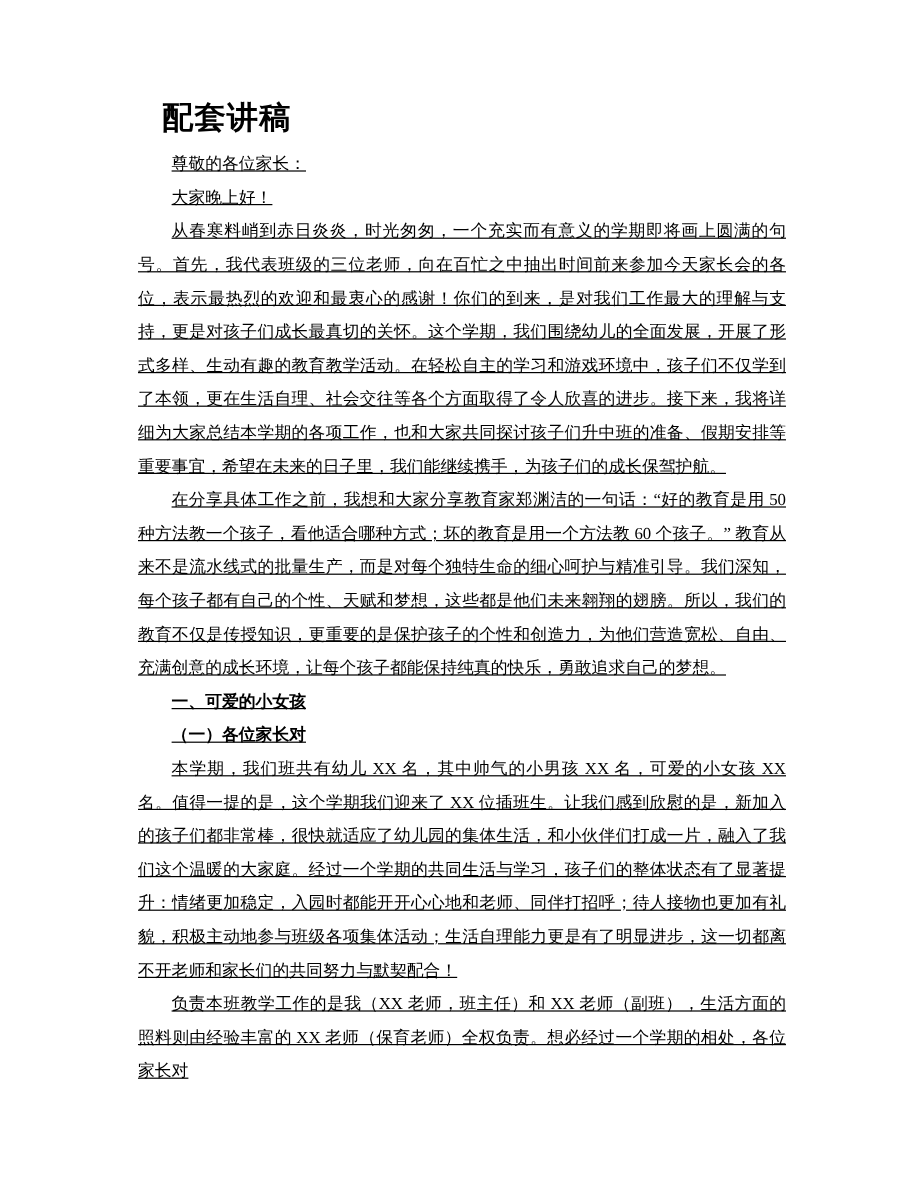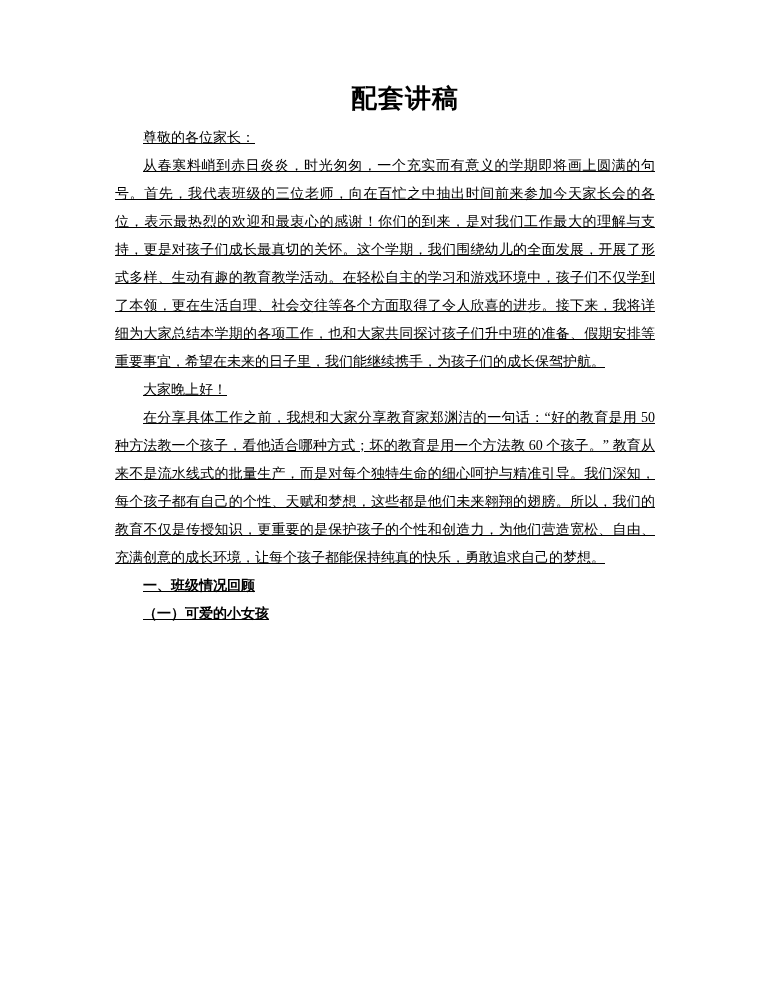--- a/index.html
+++ b/index.html
@@ -19,21 +19,21 @@
   .doc-content {
     position: absolute;
     left: 115px;
     top: 82px;
     width: 540px;
   }
   .doc-title {
     font-size: 26px;
     font-weight: bold;
     line-height: 34px;
-    text-align: center;
+    text-align: left;
     margin: 0 0 8px 0;
     position: relative;
     left: 20px;
     letter-spacing: 1px;
   }
   .para, .heading {
     font-size: 14px;
     line-height: 28px;
     margin: 0;
     text-align: justify;
@@ -47,26 +47,28 @@
 </style>
 </head>
 <body>
 
 <div class="page">
   <div class="doc-content">
     <h1 class="doc-title">配套讲稿</h1>
 
     <p class="para">尊敬的各位家长：</p>
 
+    <p class="para">大家晚上好！</p>
+
     <p class="para">从春寒料峭到赤日炎炎，时光匆匆，一个充实而有意义的学期即将画上圆满的句号。首先，我代表班级的三位老师，向在百忙之中抽出时间前来参加今天家长会的各位，表示最热烈的欢迎和最衷心的感谢！你们的到来，是对我们工作最大的理解与支持，更是对孩子们成长最真切的关怀。这个学期，我们围绕幼儿的全面发展，开展了形式多样、生动有趣的教育教学活动。在轻松自主的学习和游戏环境中，孩子们不仅学到了本领，更在生活自理、社会交往等各个方面取得了令人欣喜的进步。接下来，我将详细为大家总结本学期的各项工作，也和大家共同探讨孩子们升中班的准备、假期安排等重要事宜，希望在未来的日子里，我们能继续携手，为孩子们的成长保驾护航。</p>
-
-    <p class="para">大家晚上好！</p>
 
     <p class="para">在分享具体工作之前，我想和大家分享教育家郑渊洁的一句话：“好的教育是用 50 种方法教一个孩子，看他适合哪种方式；坏的教育是用一个方法教 60 个孩子。” 教育从来不是流水线式的批量生产，而是对每个独特生命的细心呵护与精准引导。我们深知，每个孩子都有自己的个性、天赋和梦想，这些都是他们未来翱翔的翅膀。所以，我们的教育不仅是传授知识，更重要的是保护孩子的个性和创造力，为他们营造宽松、自由、充满创意的成长环境，让每个孩子都能保持纯真的快乐，勇敢追求自己的梦想。</p>
 
-    <p class="heading">一、班级情况回顾</p>
+    <p class="heading">一、可爱的小女孩</p>
 
-    <p class="heading">（一）可爱的小女孩</p>
+    <p class="heading">（一）各位家长对</p>
+
+    <p class="para">本学期，我们班共有幼儿 XX 名，其中帅气的小男孩 XX 名，可爱的小女孩 XX 名。值得一提的是，这个学期我们迎来了 XX 位插班生。让我们感到欣慰的是，新加入的孩子们都非常棒，很快就适应了幼儿园的集体生活，和小伙伴们打成一片，融入了我们这个温暖的大家庭。经过一个学期的共同生活与学习，孩子们的整体状态有了显著提升：情绪更加稳定，入园时都能开开心心地和老师、同伴打招呼；待人接物也更加有礼貌，积极主动地参与班级各项集体活动；生活自理能力更是有了明显进步，这一切都离不开老师和家长们的共同努力与默契配合！</p>
 
 
-
+    <p class="para">负责本班教学工作的是我（XX 老师，班主任）和 XX 老师（副班），生活方面的照料则由经验丰富的 XX 老师（保育老师）全权负责。想必经过一个学期的相处，各位家长对</p>
   </div>
 </div>
 
 </body></html>

